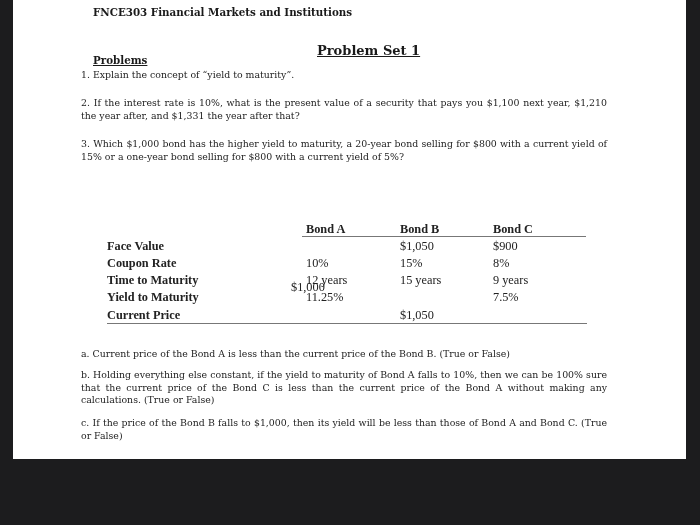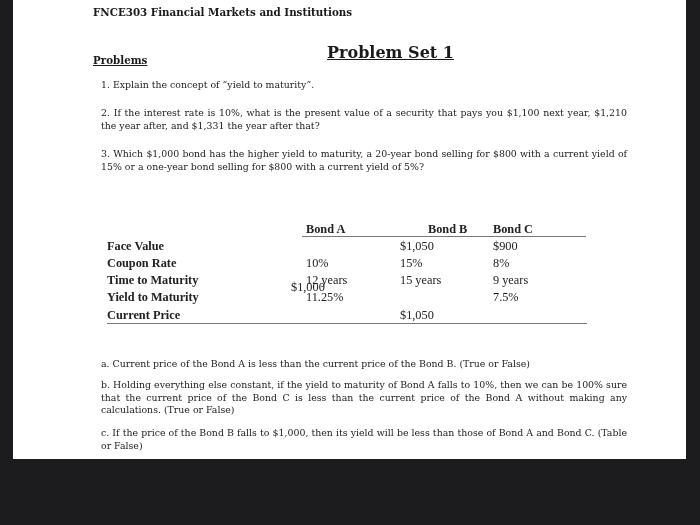--- a/index.html
+++ b/index.html
@@ -8,23 +8,23 @@
     background: #1c1c1e; position: relative;
   }
   .page {
     position: absolute; left: 13px; top: 0; width: 673px; height: 459px;
     background: #ffffff; color: #1a1a1a;
   }
   .abs { position: absolute; white-space: nowrap; }
   .slab { font-family: "DejaVu Serif", serif; font-weight: bold; }
   .body-text { font-family: "DejaVu Serif", serif; font-size: 9.4px; line-height: 12.5px; color: #222; }
   .course-title { left: 80px; top: 6px; font-size: 10.3px; }
-  .set-title { left: 314px; top: 43px; font-size: 16px; text-decoration: underline; }
+  .set-title { left: 304px; top: 43px; font-size: 13px; text-decoration: underline; }
   .problems-label { left: 80px; top: 54px; font-size: 10.3px; text-decoration: underline; }
-  .para { position: absolute; left: 88px; width: 526px; white-space: normal; text-align: justify; margin-top: 10px; }
+  .para { position: absolute; left: 68px; width: 526px; white-space: normal; text-align: justify; }
   .q1 { top: 69px; }
   .q2 { top: 97px; }
   .q3 { top: 138px; }
   .q4 { top: 173px; }
   .qa { top: 348px; }
   .qb { top: 369px; }
   .qc { top: 417px; }
   .q5 { top: 456px; }
 
   
@@ -43,21 +43,21 @@
   <div class="abs slab set-title">Problem Set 1</div>
   <div class="abs slab problems-label">Problems</div>
 
   <div class="para body-text q1">1. Explain the concept of “yield to maturity”.</div>
   <div class="para body-text q2">2. If the interest rate is 10%, what is the present value of a security that pays you $1,100 next year, $1,210 the year after, and $1,331 the year after that?</div>
   <div class="para body-text q3">3. Which $1,000 bond has the higher yield to maturity, a 20-year bond selling for $800 with a current yield of 15% or a one-year bond selling for $800 with a current yield of 5%?</div>
 
   <div class="tbl-font">
 
     <div class="cell col-head" style="left:293px; top:222px;">Bond A</div>
-    <div class="cell col-head" style="left:387px; top:222px;margin-left:28px;">Bond B</div>
+    <div class="cell col-head" style="left:387px; top:222px;">Bond B</div>
     <div class="cell col-head" style="left:480px; top:222px;">Bond C</div>
     <div class="hline" style="left:289px; top:236px; width:284px;"></div>
 
     <div class="cell row-label" style="top:239px;">Face Value</div>
     <div class="cell" style="left:278px; top:239px;margin-top:41px;">$1,000</div>
     <div class="cell" style="left:387px; top:239px;">$1,050</div>
     <div class="cell" style="left:480px; top:239px;">$900</div>
 
     <div class="cell row-label" style="top:256px;">Coupon Rate</div>
     <div class="cell" style="left:293px; top:256px;">10%</div>
@@ -77,15 +77,15 @@
     <div class="cell row-label" style="top:308px;">Current Price</div>
     <div class="cell" style="left:293px; top:308px;"></div>
     <div class="cell" style="left:387px; top:308px;">$1,050</div>
     <div class="cell" style="left:480px; top:308px;"></div>
 
     <div class="hline" style="left:94px; top:323px; width:480px;"></div>
   </div>
 
   <div class="para body-text qa">a. Current price of the Bond A is less than the current price of the Bond B. (True or False)</div>
   <div class="para body-text qb">b. Holding everything else constant, if the yield to maturity of Bond A falls to 10%, then we can be 100% sure that the current price of the Bond C is less than the current price of the Bond A without making any calculations. (True or False)</div>
-  <div class="para body-text qc">c. If the price of the Bond B falls to $1,000, then its yield will be less than those of Bond A and Bond C. (Table or False)</div>
+  <div class="para body-text qc">c. If the price of the Bond B falls to $1,000, then its yield will be less than those of Bond A and Bond C. (True or False)</div>
 
 </div>
 
 </body></html>

